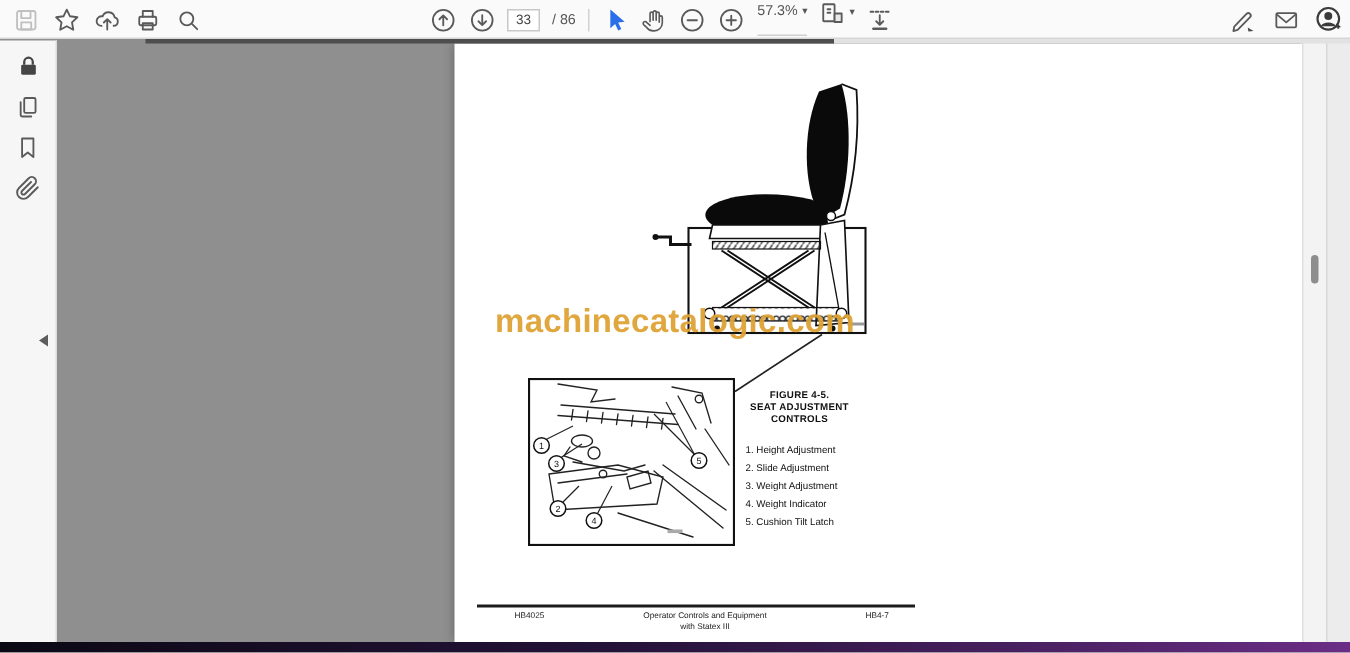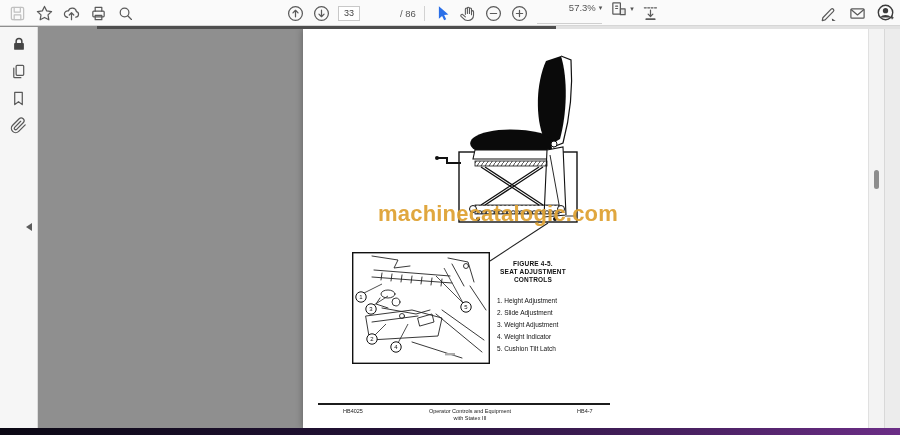--- a/index.html
+++ b/index.html
@@ -11,21 +11,21 @@
              border-bottom:1px solid #d6d6d6; z-index:8; }
   .tb-left  { position:absolute; left:8px; top:0; height:26px; display:flex; align-items:center; gap:9px; }
   .tb-center{ position:absolute; left:286px; top:0; height:26px; display:flex; align-items:center; gap:8px; }
   .tb-right { position:absolute; right:5px; top:0; height:26px; display:flex; align-items:center; gap:11px; }
   .icon-btn { width:18px; height:18px; display:flex; align-items:center; justify-content:center; cursor:pointer; }
   svg.ic { width:17px; height:17px; stroke:#5a5a5a; fill:none; stroke-width:1.3;
            stroke-linecap:round; stroke-linejoin:round; }
   svg.ic-dim { stroke:#c0c0c0; }
   .page-input { width:22px; height:15px; border:1px solid #c8c8c8; background:#fff; font-size:9px;
                 text-align:center; color:#444; font-family:"Liberation Sans",sans-serif; }
-  .tb-text { font-size:9.5px; color:#555; white-space:nowrap;margin-left:32px; }
+  .tb-text { font-size:9.5px; color:#555; white-space:nowrap; }
   .zoom-group { display:flex; align-items:center; gap:3px; cursor:pointer; border-bottom:1px solid #cfcfcf; padding-bottom:10px;}
   .caret { font-size:7px; color:#555; line-height:1; }
   .tb-sep { width:1px; height:15px; background:#d2d2d2; }
 
   
   .sidebar { position:absolute; left:0; top:27px; width:38px; height:401px; background:#f6f6f6;
              border-right:1px solid #dcdcdc; z-index:6; display:flex; flex-direction:column;
              align-items:center; padding-top:8px; gap:9px; }
   .collapse-left { position:absolute; left:26px; top:223px; width:0; height:0; z-index:7; cursor:pointer;
                    border-top:4px solid transparent; border-bottom:4px solid transparent;
@@ -44,21 +44,21 @@
   .right-strip  { position:absolute; left:884px; top:26px; width:16px; height:402px; background:#ececec;
                   border-left:1px solid #d8d8d8; z-index:5; }
 
   
   .page { position:absolute; left:303px; top:29px; width:565px; height:399px; background:#ffffff;
           box-shadow:0 0 7px rgba(0,0,0,0.35); z-index:3; }
   .seat-illu   { position:absolute; left:120px; top:26px;  width:200px; height:175px; }
   .detail-illu { position:absolute; left:49px;  top:223px; width:138px; height:112px; }
   .connector   { position:absolute; left:184px; top:193px; width:64px;  height:42px; }
   .watermark { position:absolute; left:27px; top:172px; font-size:22px; font-weight:bold;
-               color:#dfa335; letter-spacing:0.2px; white-space:nowrap; z-index:4; opacity:0.95;margin-left:48px; }
+               color:#dfa335; letter-spacing:0.2px; white-space:nowrap; z-index:4; opacity:0.95; }
   .fig-title { position:absolute; left:180px; top:231px; width:100px; text-align:center;
                font-size:6.5px; font-weight:bold; line-height:8px; color:#111; letter-spacing:0.2px; }
   .fig-list  { position:absolute; left:194px; top:266px; font-size:6.5px; color:#111; }
   .fig-list div { height:12px; line-height:12px; }
   .footer-rule  { position:absolute; left:15px; top:374px; width:292px; height:2px; background:#1c1c1c; }
   .footer-text  { position:absolute; font-size:5.5px; color:#222; line-height:6.5px; }
   .f-left   { left:40px;  top:379px; }
   .f-center { left:117px; top:379px; width:100px; text-align:center; }
   .f-right  { left:274px; top:379px; }
 

